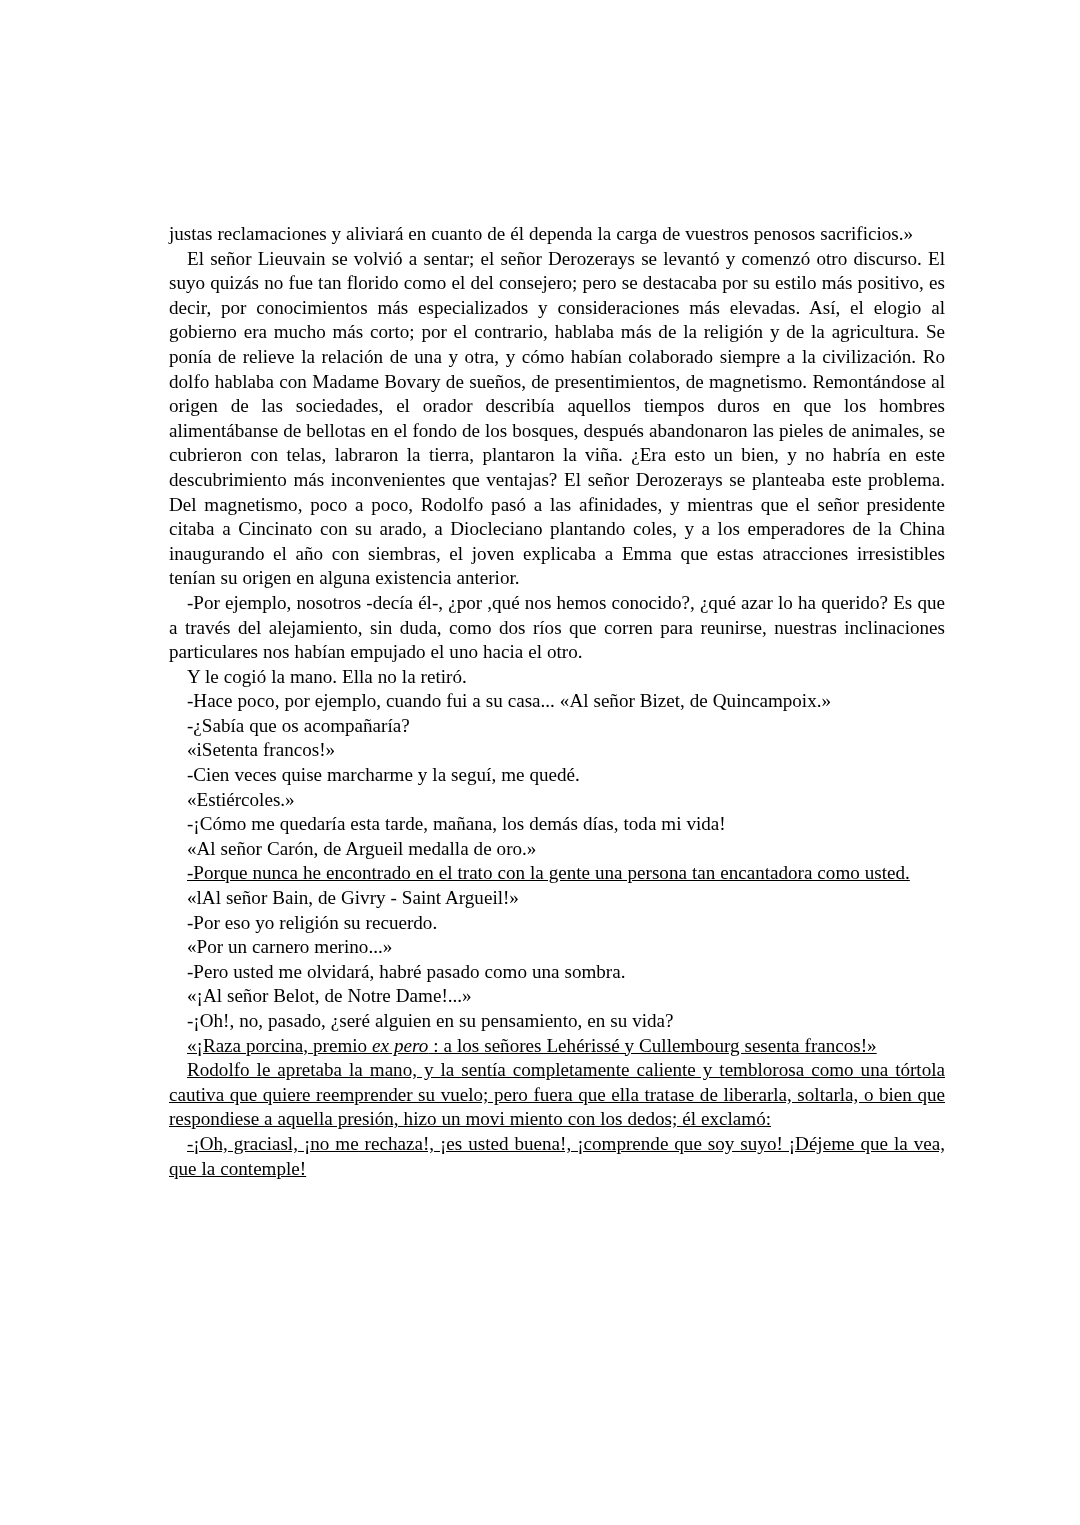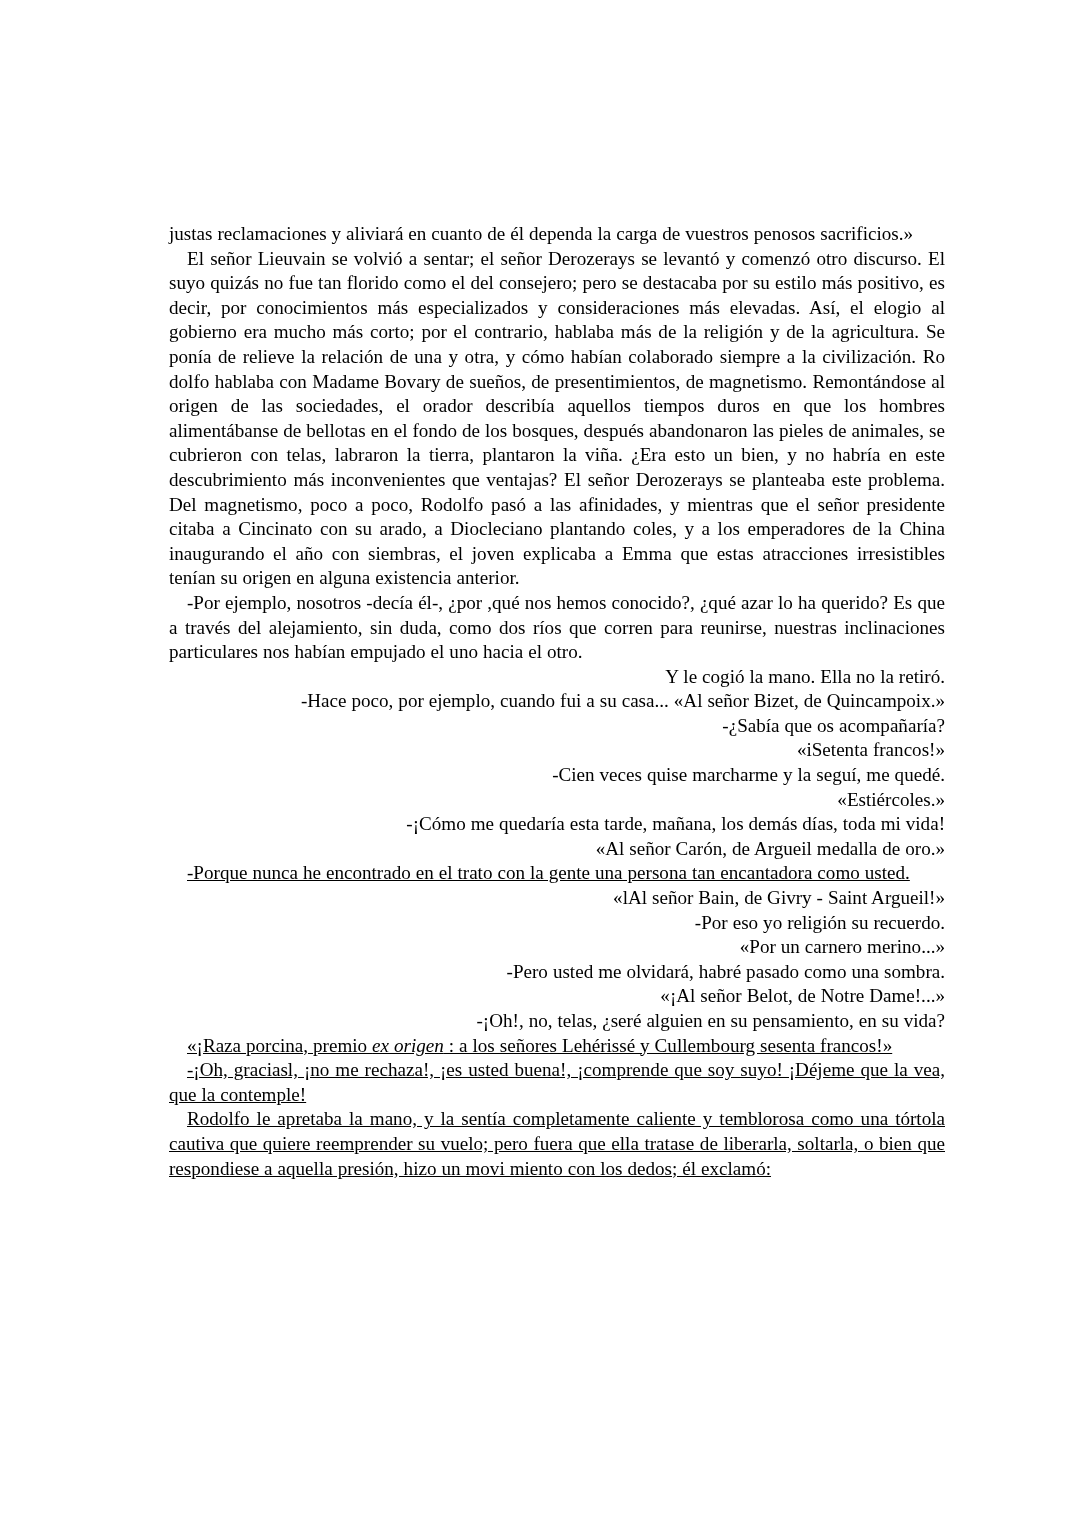--- a/index.html
+++ b/index.html
@@ -38,21 +38,21 @@
     -webkit-hyphens: none;
     hyphens: none;
     word-spacing: 0.01em;
   }
   
   p.indent {
     text-indent: 18px;
   }
   
   p.line {
-    text-align: right;
+    text-align: left;
     text-indent: 18px;
   }
   
   p.block {
     text-align: justify;
     text-indent: 18px;
     text-decoration: underline;
   }
   .ital {
     font-style: italic;
@@ -92,22 +92,22 @@
     <p class="para line">«lAl señor Bain, de Givry - Saint Argueil!»</p>
 
     <p class="para line">-Por eso yo religión su recuerdo.</p>
 
     <p class="para line">«Por un carnero merino...»</p>
 
     <p class="para line">-Pero usted me olvidará, habré pasado como una sombra.</p>
 
     <p class="para line">«¡Al señor Belot, de Notre Dame!...»</p>
 
-    <p class="para line">-¡Oh!, no, telas, ¿seré alguien en su pensamiento, en su vida?</p>
+    <p class="para line">-¡Oh!, no, pasado, ¿seré alguien en su pensamiento, en su vida?</p>
 
-    <p class="para block"><span>«¡Raza porcina, premio </span><span class="ital">ex origen</span><span> : a los señores Lehérissé y Cullembourg sesenta francos!»</span></p>
+    <p class="para block"><span>«¡Raza porcina, premio </span><span class="ital">ex pero</span><span> : a los señores Lehérissé y Cullembourg sesenta francos!»</span></p>
+
+    <p class="para block">Rodolfo le apretaba la mano, y la sentía completamente caliente y temblorosa como una tórtola cautiva que quiere reemprender su vuelo; pero fuera que ella tratase de liberarla, soltarla, o bien que respondiese a aquella presión, hizo un movi miento con los dedos; él exclamó:</p>
 
     <p class="para block">-¡Oh, graciasl, ¡no me rechaza!, ¡es usted buena!, ¡comprende que soy suyo! ¡Déjeme que la vea, que la contemple!</p>
-
-    <p class="para block">Rodolfo le apretaba la mano, y la sentía completamente caliente y temblorosa como una tórtola cautiva que quiere reemprender su vuelo; pero fuera que ella tratase de liberarla, soltarla, o bien que respondiese a aquella presión, hizo un movi miento con los dedos; él exclamó:</p>
 
   </div>
 </div>
 
 </body></html>

